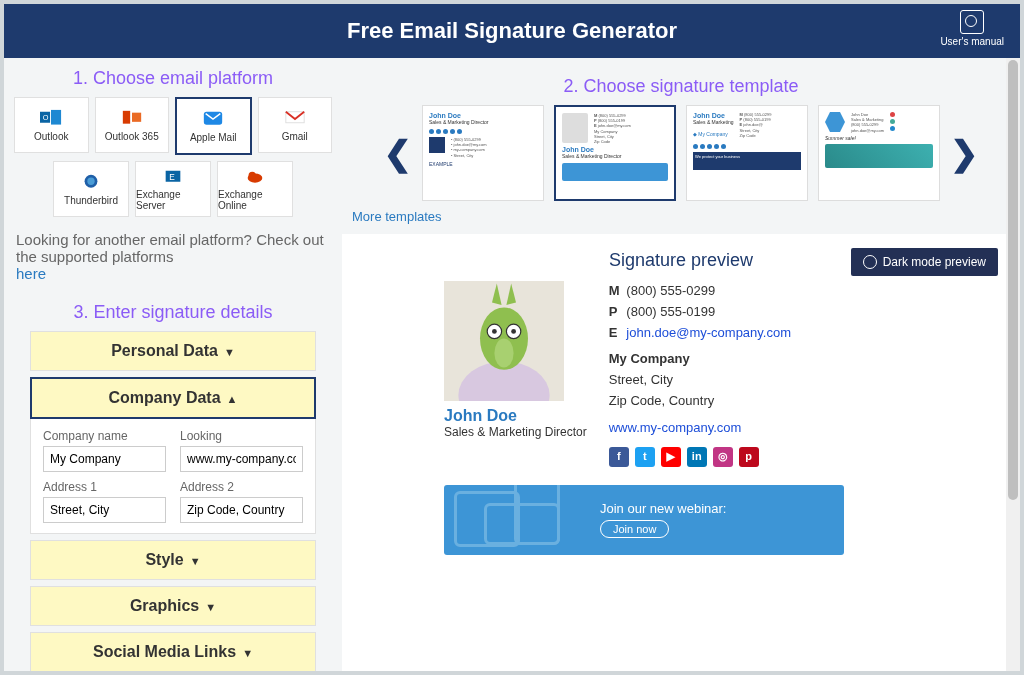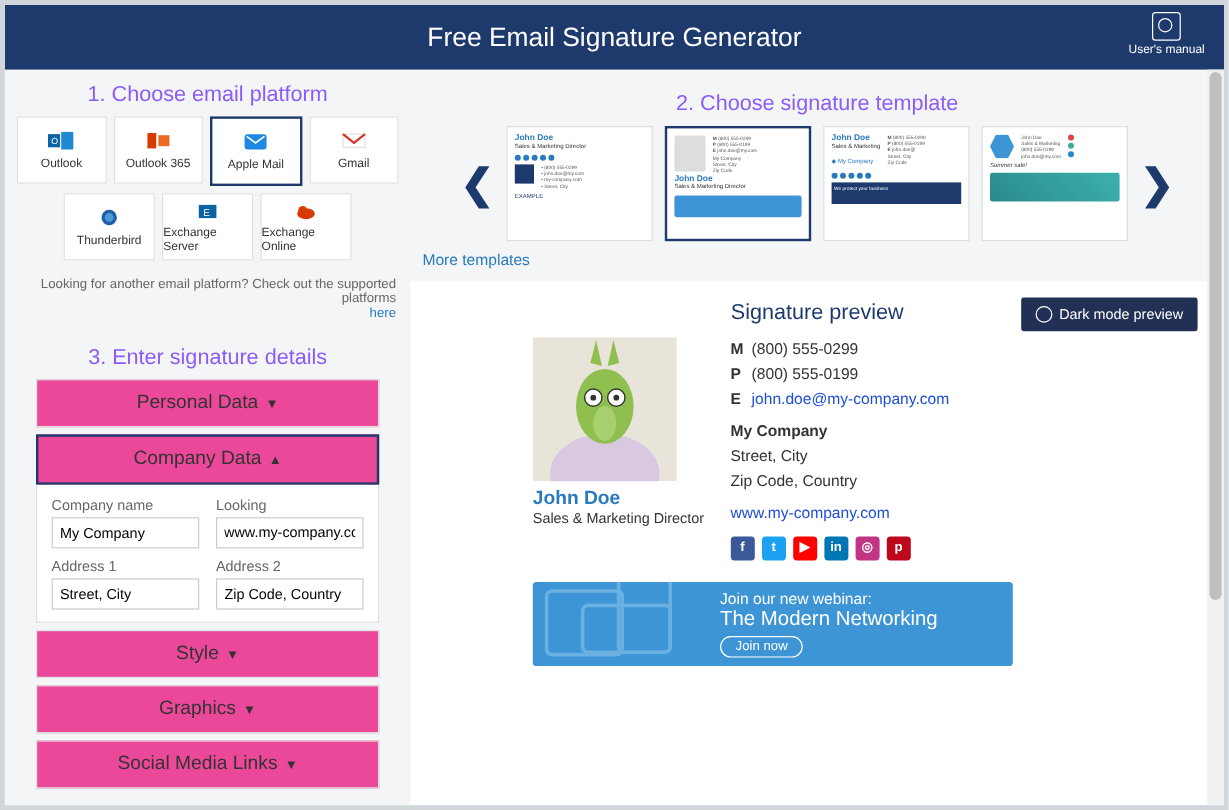--- a/index.html
+++ b/index.html
@@ -1,36 +1,36 @@
 <!DOCTYPE html>
 <html><head>
 <meta charset="utf-8">
 <style>
 html,body{margin:0;padding:0;font-family:Arial,Helvetica,sans-serif;background:#fff;color:#333;font-size:14px}
 .app{width:1024px;height:675px;position:relative;overflow:hidden;background:#fff;border:4px solid #d0d6d9;box-sizing:border-box}
 .header{background:#1e3a6d;color:#fff;height:54px;display:flex;align-items:center;justify-content:center;position:relative}
-.header h1{margin:0;font-size:22px;font-weight:400}
+.header h1{margin:0;font-size:22px;font-weight:700}
 .manual{position:absolute;right:16px;top:6px;text-align:left;font-size:10px;cursor:pointer}
 .manual .ico{width:22px;height:22px;border:1.5px solid #fff;border-radius:3px;margin:0 auto 2px;position:relative}
 .manual .ico::after{content:"";position:absolute;width:10px;height:10px;border:1.5px solid #fff;border-radius:50%;left:4px;top:4px}
 .body{display:flex;height:calc(100% - 54px)}
 .left{width:338px;background:#f3f5f6;display:flex;flex-direction:column}
 .right{flex:1;display:flex;flex-direction:column}
 .panel-title{color:#8b5cf6;font-size:18px;text-align:center;margin:10px 0 8px;font-weight:400}
 
 .platforms{padding:0 10px}
 .prow{display:flex;justify-content:center;gap:6px;margin-bottom:6px}
 .pcard{width:74px;height:54px;background:#fff;border:1px solid #e0e0e0;display:flex;flex-direction:column;align-items:center;justify-content:center;font-size:10px;cursor:pointer;gap:4px}
 .pcard.sel{border:2px solid #1e3a6d}
 .pico{width:22px;height:18px;display:flex;align-items:center;justify-content:center}
-.note{font-size:11px;text-align:right;color:#666;margin:8px 12px 10px}
+.note{font-size:15px;text-align:left;color:#666;margin:8px 12px 10px}
 .note a{color:#2a7ac0;cursor:pointer}
 
 .s3{flex:1;display:flex;flex-direction:column;padding:0 26px}
-.acc{background:#ec4899;border:1px solid #e0e0e0;padding:10px 0;text-align:center;font-weight:400;font-size:16px;margin-bottom:6px;cursor:pointer}
+.acc{background:#fef9c3;border:1px solid #e0e0e0;padding:10px 0;text-align:center;font-weight:700;font-size:16px;margin-bottom:6px;cursor:pointer}
 .acc.open{border:2px solid #1e3a6d}
 .tri{display:inline-block;margin-left:6px;font-size:11px}
 .cdfields{background:#fff;border:1px solid #e0e0e0;border-top:none;margin-top:-6px;margin-bottom:6px;padding:10px 12px;display:grid;grid-template-columns:1fr 1fr;gap:8px 14px}
 .fld label{display:block;font-size:12px;color:#666;margin-bottom:3px}
 .fld input{width:100%;box-sizing:border-box;padding:5px 6px;border:1px solid #ccc;font-size:12px}
 .remember{font-size:12px;text-align:center;margin:8px 0 10px;color:#555}
 
 .tplwrap{background:#f3f5f6;padding:8px 10px 10px}
 .tplrow{display:flex;align-items:center;gap:10px;justify-content:center}
 .tnav{color:#1e3a6d;font-size:34px;cursor:pointer;user-select:none;font-weight:700}
@@ -308,21 +308,20 @@
         </div>
 
         <div class="banner">
           <div class="lines">
             <span style="width:60px;height:50px;left:10px;top:6px"></span>
             <span style="width:70px;height:36px;left:40px;top:18px"></span>
             <span style="width:40px;height:60px;left:70px;top:-6px"></span>
           </div>
           <div class="txt">
             <div>Join our new webinar:</div>
-            <div class="big">The Modern Networking</div>
             <span class="join">Join now</span>
           </div>
         </div>
       </div>
     </div>
   </div>
 
   <div class="scrollbar">
       <div class="thumb"></div>
     </div>

